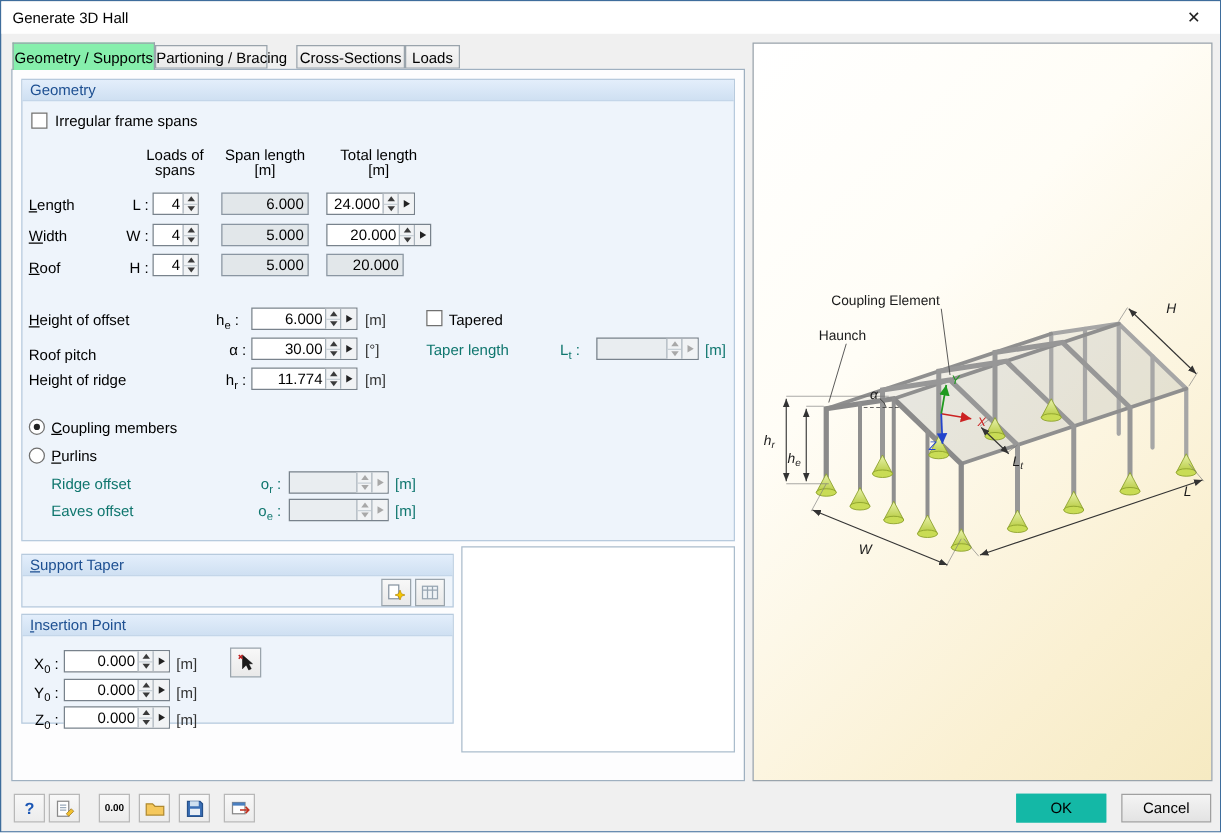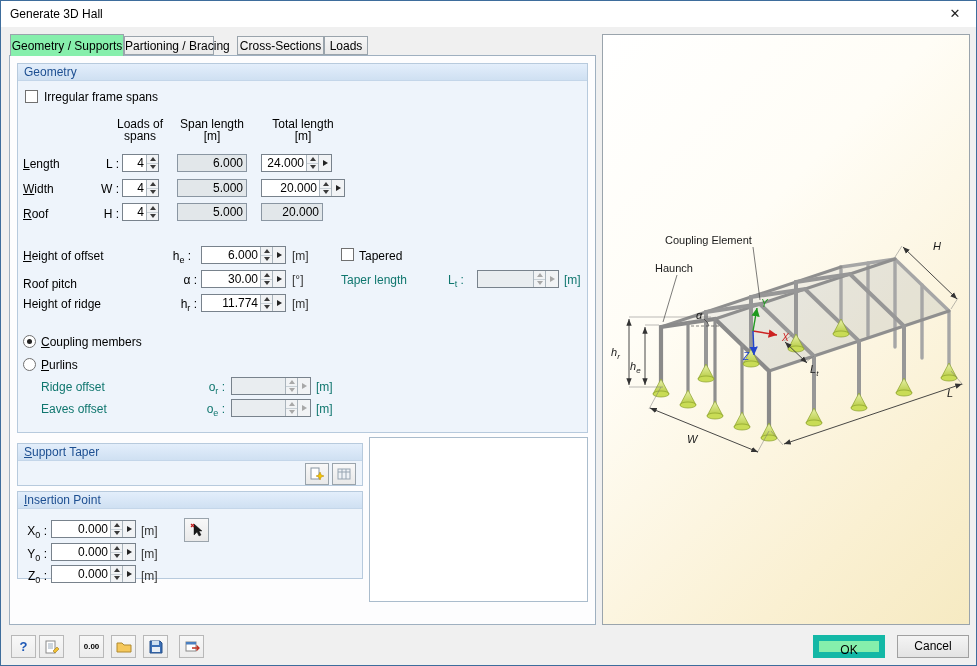--- a/index.html
+++ b/index.html
@@ -43,21 +43,21 @@
   .combo .ctext{flex:1;font-size:12px;line-height:18px;padding-left:4px;white-space:nowrap;overflow:hidden}
   .carrow{width:17px;display:flex;align-items:center;justify-content:center;border-left:1px solid #c8d0d8;background:#f2f4f6}
   .carrow::after{content:"";width:0;height:0;border-left:4px solid transparent;border-right:4px solid transparent;border-top:4px solid #333}
   .sbtn{position:absolute;background:linear-gradient(#f8f8f8,#e9e9e9);border:1px solid #9aa4ac;display:flex;align-items:center;justify-content:center;z-index:6}
   .panel-white{position:absolute;background:#fff;border:1px solid #aabccc;z-index:4}
   .preview{position:absolute;left:601px;top:33px;width:368px;height:591px;border:1px solid #9aa4ac;z-index:2;
            background:linear-gradient(135deg,#ffffff 0%,#fffdf6 35%,#faf0d2 78%,#f6eac2 100%)}
   .tbtn{position:absolute;top:634px;width:25px;height:23px;background:linear-gradient(#f8f8f8,#ececec);border:1px solid #b8b8b8;display:flex;align-items:center;justify-content:center;z-index:6}
   .qicon::after{content:"?";color:#1c57b5;font-weight:bold;font-size:13px}
   .btn{position:absolute;top:634px;width:72px;height:23px;background:linear-gradient(#f4f4f4,#e3e3e3);border:1px solid #a0a0a0;text-align:center;line-height:21px;font-size:12px;z-index:6}
-  .btn.def{background:#86efac;border:6px solid #14b8a6;line-height:19px}
+  .btn.def{background:#14b8a6;border:2px solid #14b8a6;line-height:19px}
 </style>
 </head>
 <body>
 
 <div id="win">
 
   <div class="titlebar">
     <span class="title">Generate 3D Hall</span>
     <span class="closebtn">✕</span>
   </div>

